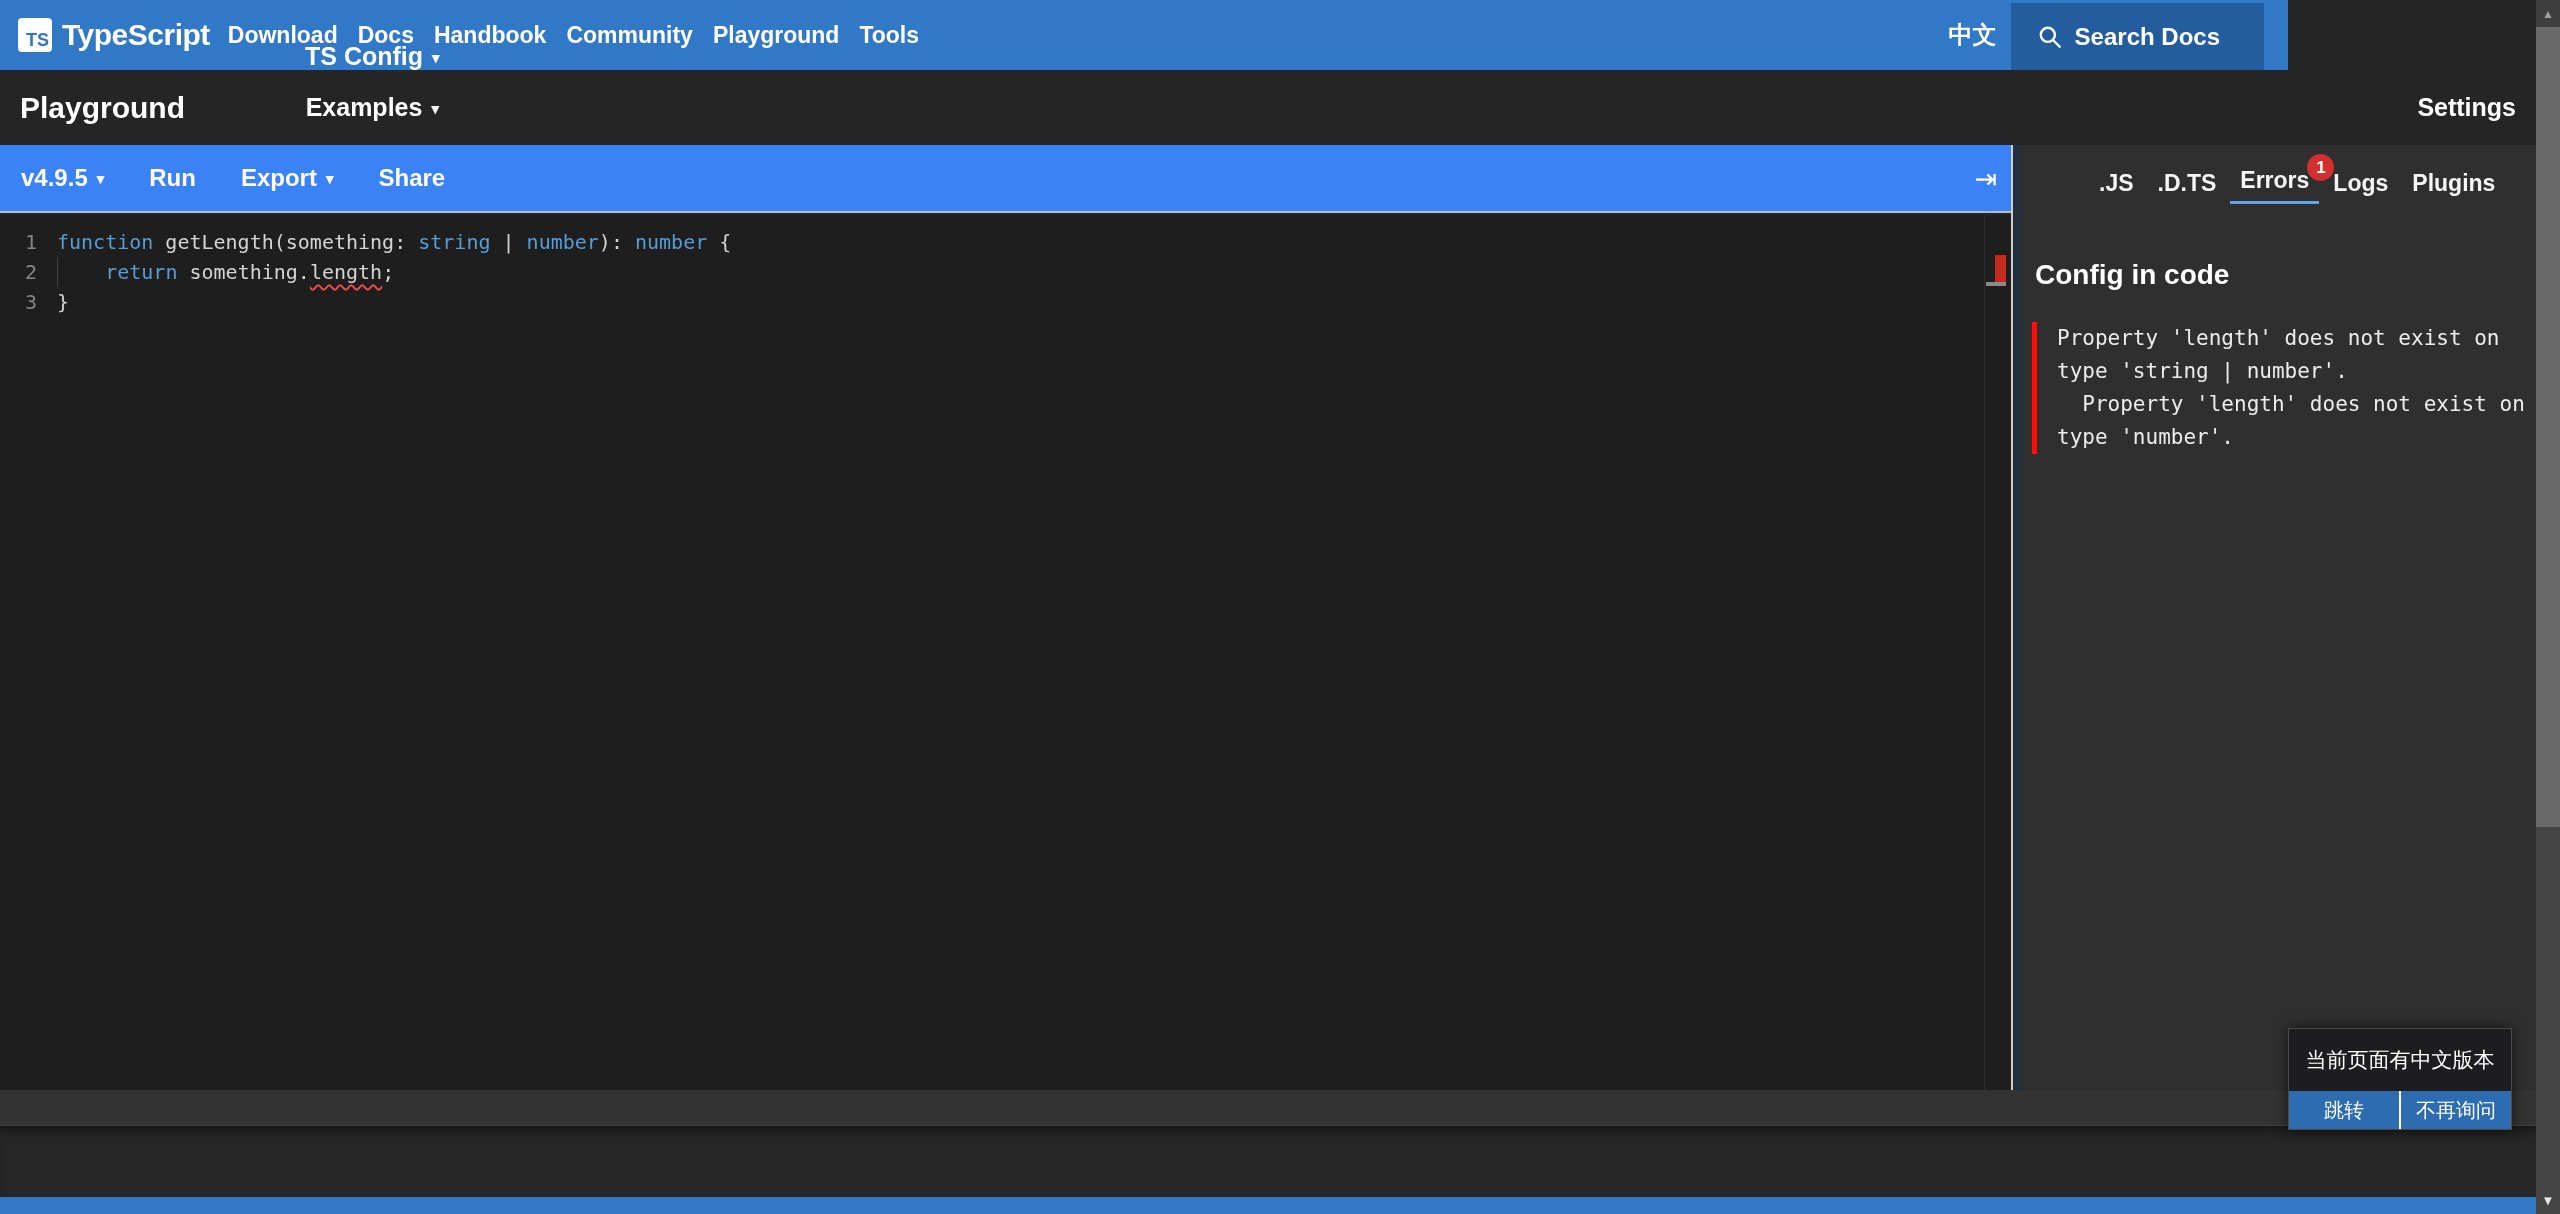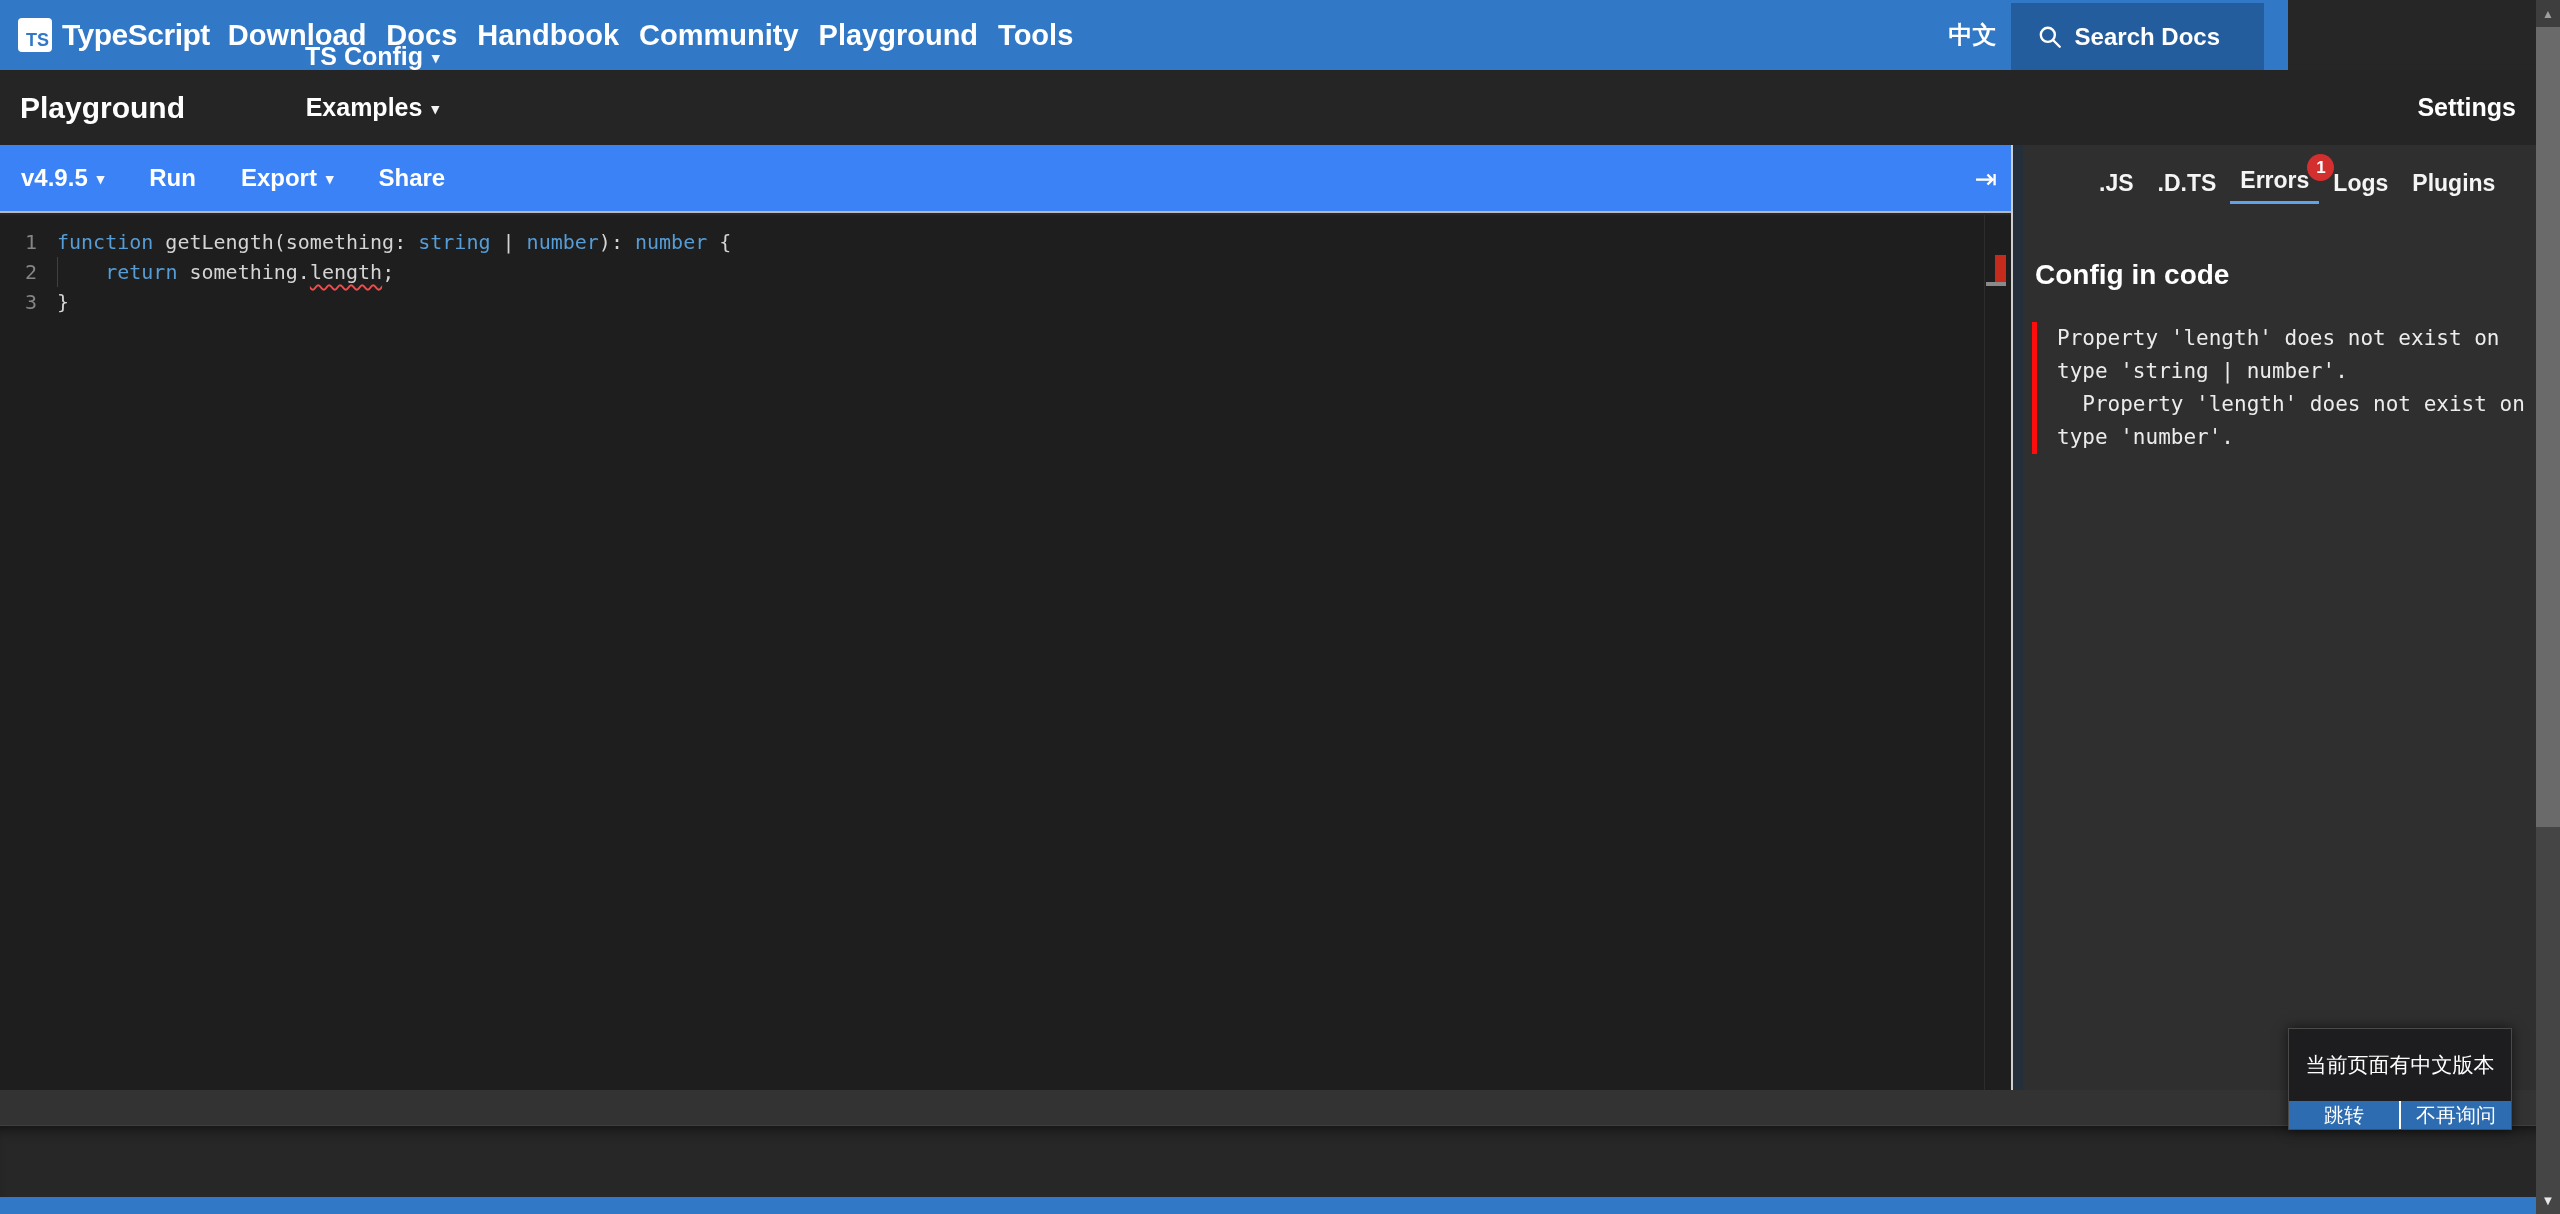--- a/index.html
+++ b/index.html
@@ -15,21 +15,21 @@
 
   
   .topnav{position:absolute;left:0;top:0;width:2288px;height:70px;background:var(--accent);
     display:flex;align-items:center;padding-left:18px;}
   .brand{display:flex;align-items:center;cursor:pointer;}
   .logo{width:34px;height:34px;background:#fff;color:var(--accent);border-radius:4px;
     font-weight:bold;font-size:18px;display:flex;align-items:flex-end;justify-content:flex-end;
     padding:0 3px 1px 0;}
   .brand-name{color:#fff;font-size:30px;font-weight:bold;margin-left:10px;letter-spacing:-.5px;}
   .nav-items{display:flex;gap:20px;margin-left:18px;align-items:center;}
-  .nav-item{color:#fff;font-size:29px;font-weight:bold;text-decoration:none;cursor:pointer;white-space:nowrap;}
+  .nav-item{color:#fff;font-size:23px;font-weight:bold;text-decoration:none;cursor:pointer;white-space:nowrap;}
   .nav-right{margin-left:auto;display:flex;align-items:center;height:100%;}
   .lang{color:#fff;font-size:24px;font-weight:bold;margin-right:14px;cursor:pointer;}
   .searchbox{height:67px;margin-top:3px;background:var(--search-bg);display:flex;align-items:center;
     gap:12px;padding:0 44px 0 26px;margin-right:24px;cursor:pointer;}
   .searchbox span{color:#fff;font-size:24px;font-weight:bold;white-space:nowrap;}
   .search-svg{width:26px;height:26px;}
 
   
   .subnav{position:absolute;left:0;top:70px;width:2560px;height:75px;background:#252526;
     display:flex;align-items:center;padding-left:20px;}
@@ -85,21 +85,21 @@
   .scrollbar{position:absolute;right:0;top:0;width:24px;height:1214px;background:#454545;z-index:50;cursor:pointer;}
   .sb-up{height:27px;background:#3e3e3e;color:#9e9e9e;font-size:12px;display:flex;align-items:center;justify-content:center;}
   .sb-thumb{position:absolute;top:27px;left:0;width:24px;height:800px;background:#6a6a6a;}
   .sb-down{position:absolute;bottom:3px;left:0;width:24px;height:22px;color:#e9e9e9;font-size:13px;
     display:flex;align-items:center;justify-content:center;}
 
   
   .notification{position:absolute;left:2288px;top:1028px;width:224px;height:102px;background:#1d1d1f;
     border:1px solid #4a4a4a;box-shadow:0 0 12px rgba(0,0,0,.6);z-index:60;display:flex;flex-direction:column;}
   .notif-msg{flex:1;display:flex;align-items:center;justify-content:center;color:#fff;font-size:21px;white-space:nowrap;}
-  .notif-actions{height:28px;display:flex;}
+  .notif-actions{height:38px;display:flex;}
   .notif-btn{flex:1;background:var(--notification-button);color:#fff;font-size:20px;
     display:flex;align-items:center;justify-content:center;cursor:pointer;white-space:nowrap;}
   .notif-btn + .notif-btn{border-left:2px solid #fff;}
 </style>
 </head>
 <body>
 
 <div id="app">
 
   <header class="topnav">

